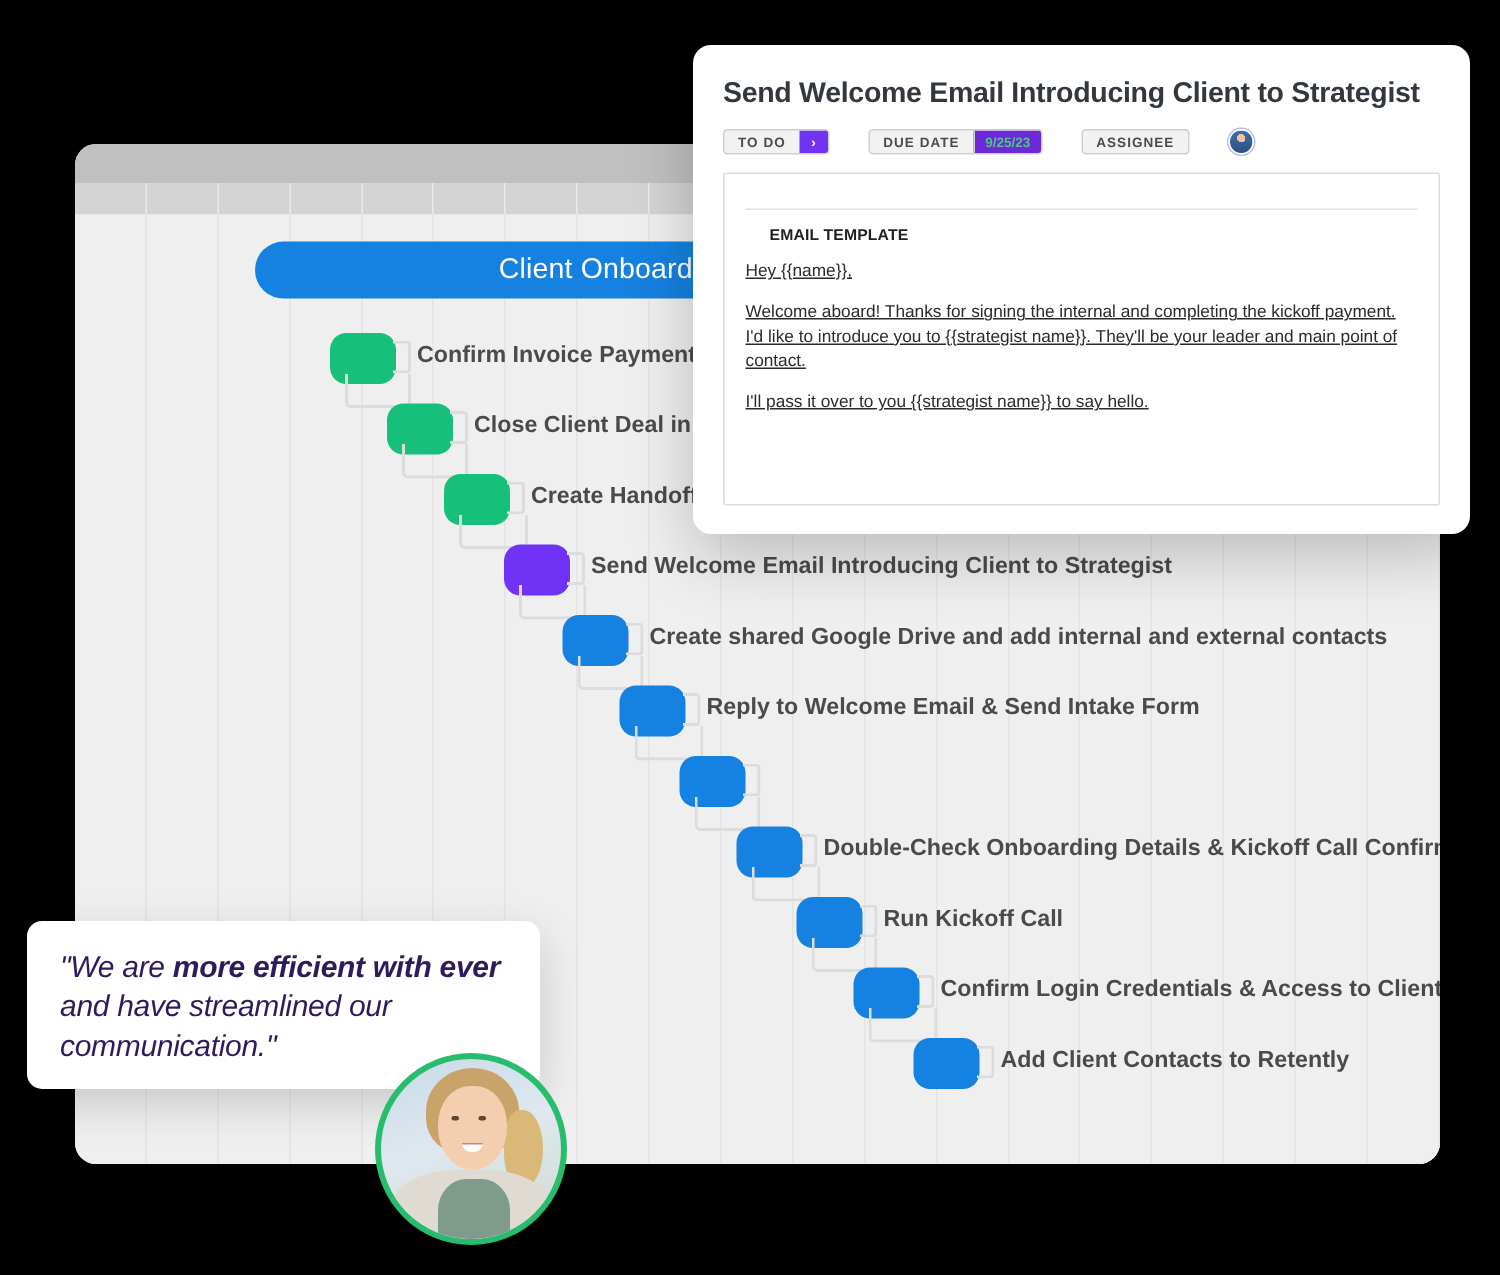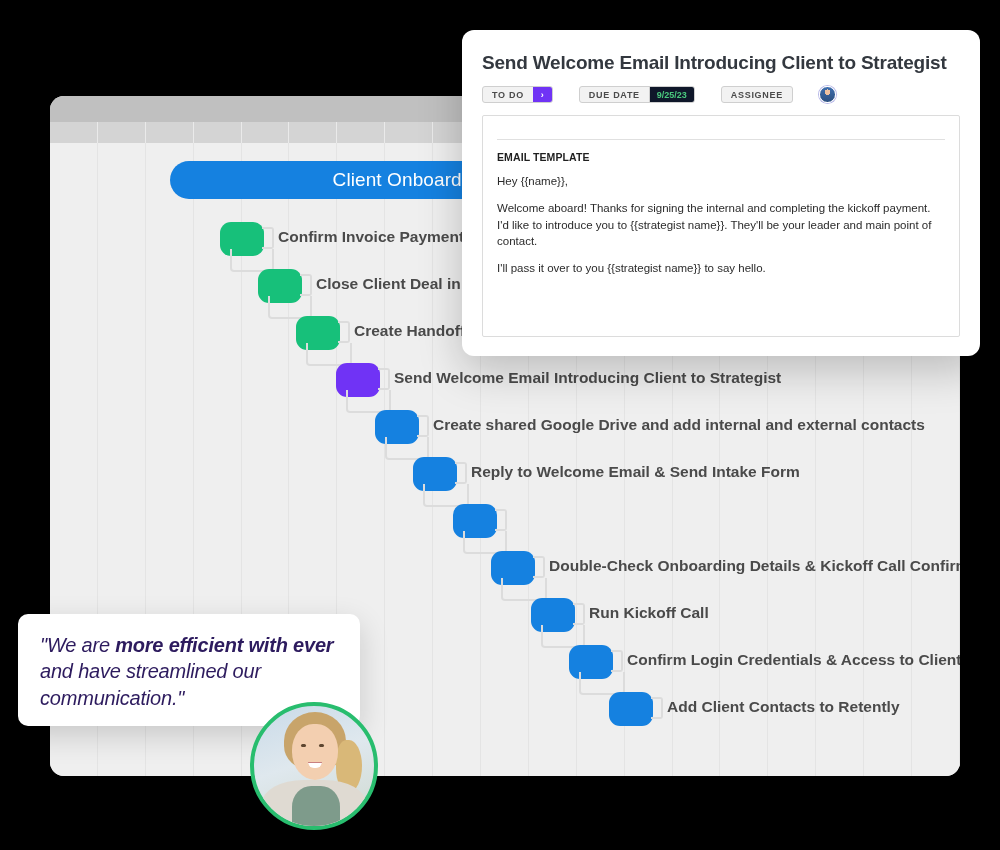--- a/index.html
+++ b/index.html
@@ -132,21 +132,21 @@
     color: #fff;
     font-size: 9px;
     font-weight: bold;
   }
   .pill .pval {
     display: flex; align-items: center;
     padding: 0 7px;
     font-size: 9px;
     font-weight: bold;
     color: #4ac97e;
-    background: #0f172a;
+    background: #6d28d9;
     border-left: 1px solid #cfcfcf;
   }
   .avatar-sm {
     width: 17px; height: 17px; border-radius: 50%;
     background:
       radial-gradient(circle at 50% 34%, #f0c2a0 0 22%, transparent 22%),
       linear-gradient(#3f6fae, #2d5080);
     border: 1.5px solid #fff;
     box-shadow: 0 0 0 1px #b8b8e8;
   }
@@ -164,26 +164,28 @@
     color: #2b2b2b;
     line-height: 1.45;
   }
   .divider { height: 1px; background: #e0e0e0; margin: 11px 0 11px 0; }
   .tmpl-head {
     font-size: 10.5px;
     font-weight: bold;
     color: #1f1f1f;
     letter-spacing: .1px;
     margin-bottom: 10px;
+    margin-left: 16px;
   }
   .tmpl-p {
     font-size: 11.5px;
     color: #2b2b2b;
     line-height: 1.42;
     margin-bottom: 11px;
+    text-decoration: underline;
   }
   .tmpl-p:last-child { margin-bottom: 0; }
 
   
   .quote-card {
     position: absolute;
     left: 18px; top: 614px;
     width: 342px; height: 112px;
     background: #fff;
     border-radius: 10px;

